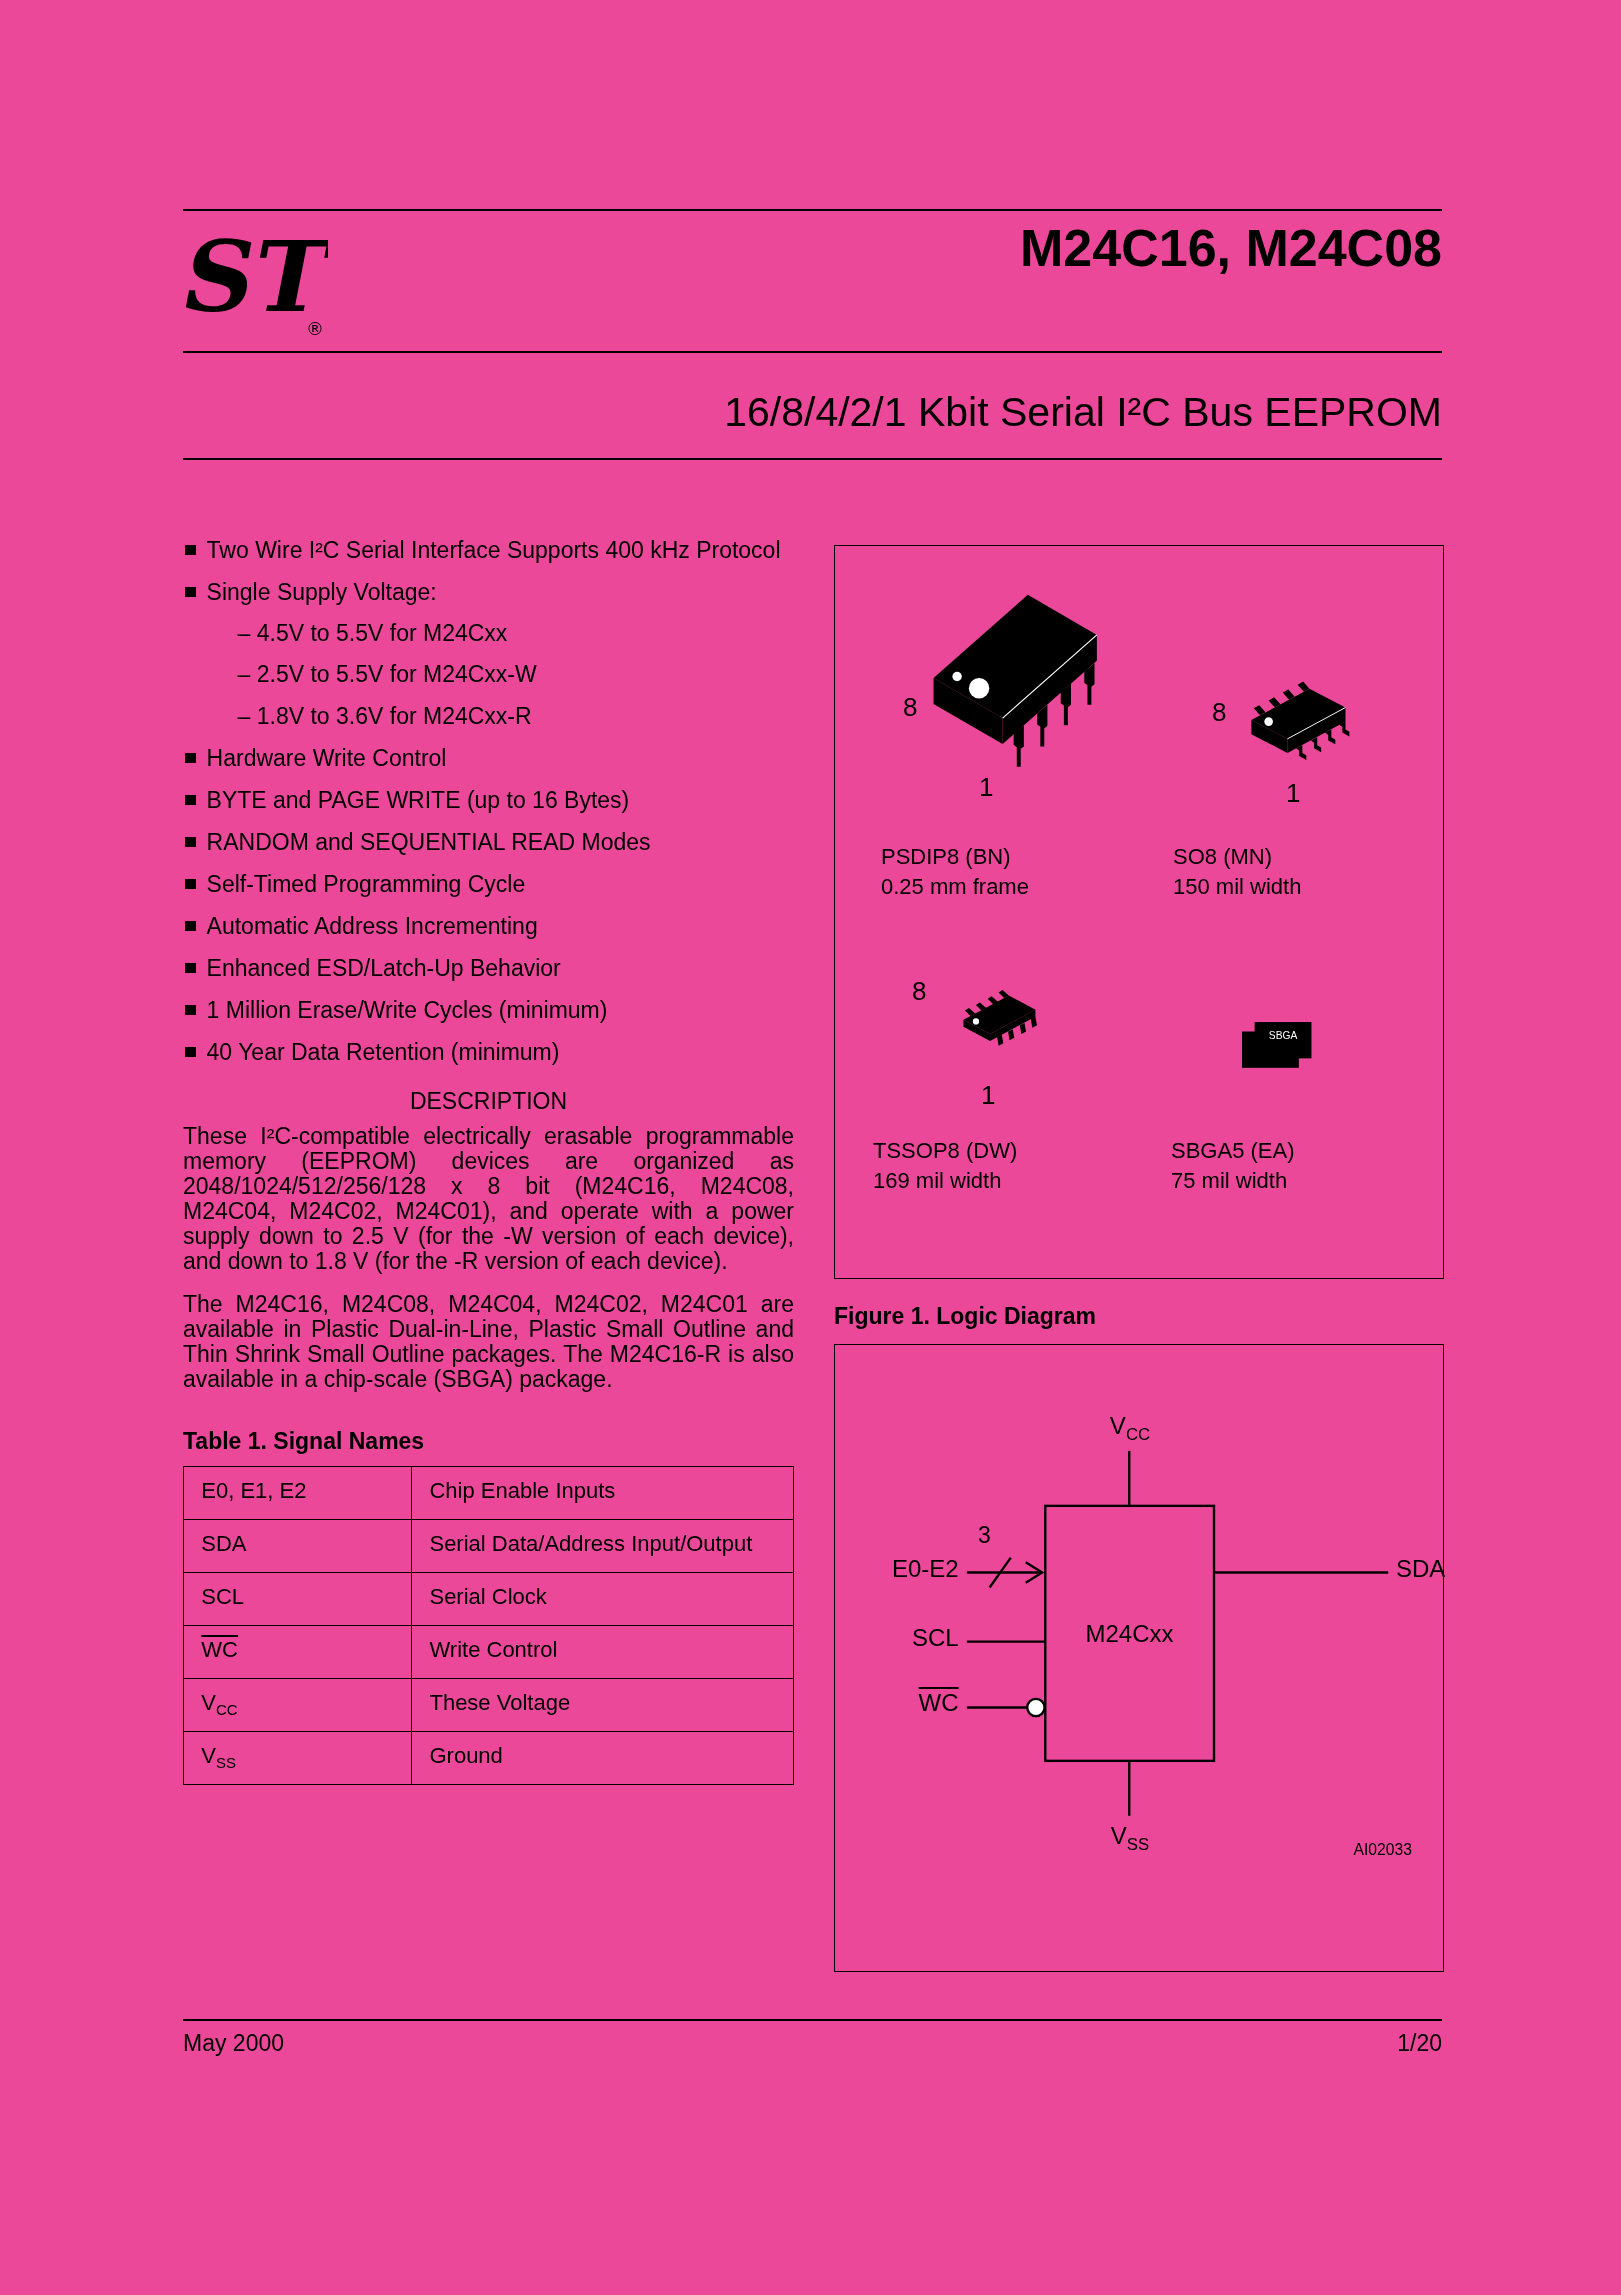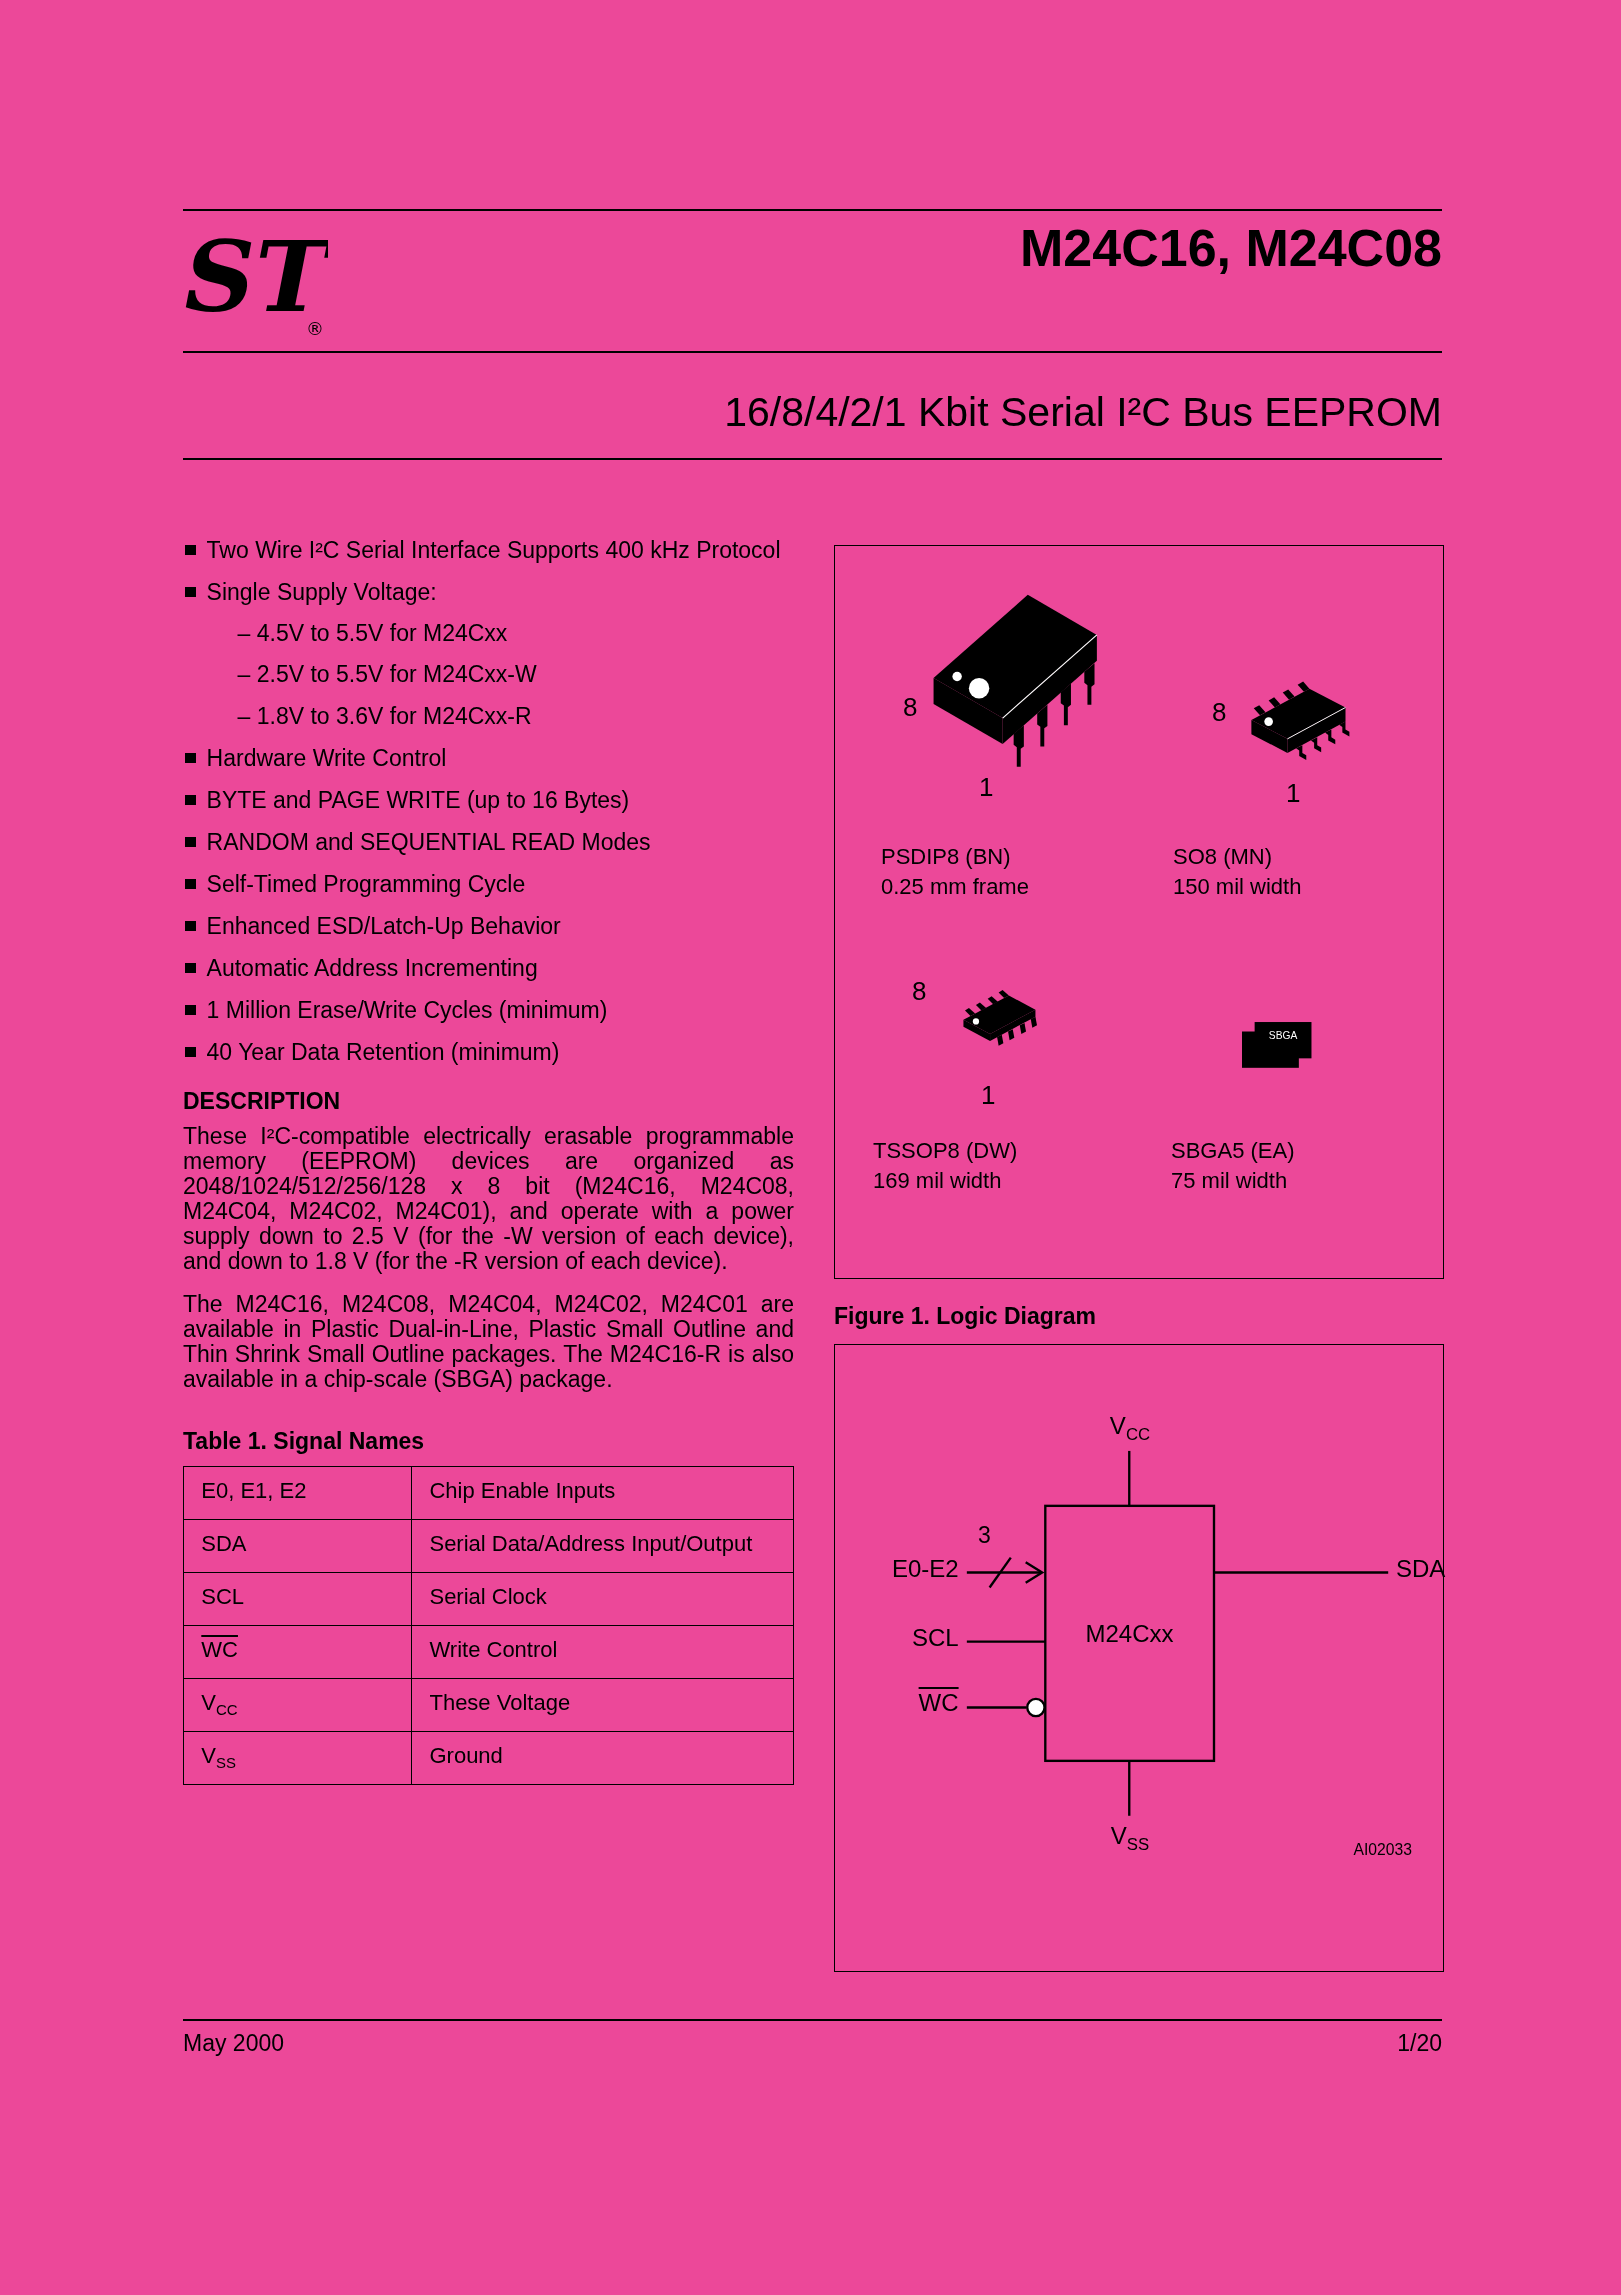--- a/index.html
+++ b/index.html
@@ -21,21 +21,21 @@
   .subtitle { position:absolute; right:180px; top:389px; font-size:41px; }
 
   .left-col { position:absolute; left:183px; top:535px; width:611px; font-size:23px; }
   ul.features { list-style:none; margin:0; padding:0; }
   li.feat { display:flex; margin:0 0 11px 0; line-height:31px; }
   .bullet { flex:0 0 auto; width:10.2px; height:10.2px; background:#000; margin:10.2px 11px 0 2.4px; }
   .ftxt { display:block; }
   .subitems { display:block; margin-left:31px; }
   .subitem { display:block; margin-top:10.2px; }
 
-  .desc-heading { font-size:23px; font-weight:bold; margin:20.4px 0 9.4px 0; }
+  .desc-heading { font-size:23px; font-weight:normal; margin:20.4px 0 9.4px 0;text-align:center; }
   .para { text-align:justify; line-height:25px; margin:0 0 17.3px 0; }
 
   .table-caption { font-size:23px; font-weight:bold; margin:36px 0 0 0; }
   table.signals { border-collapse:collapse; margin-top:11px; }
   table.signals td { border:1.6px solid #000; font-size:22px; padding:11.8px 17.3px; vertical-align:top; }
   td.sig { width:200px; }
   td.dsc { width:357px; }
   sub.sg  { font-size:0.68em; }
   sub.sg2 { font-size:0.7em; }
   .ovl { text-decoration:overline; }
@@ -112,25 +112,25 @@
       <li class="feat">
         <span class="bullet"></span>
         <span class="ftxt">RANDOM and SEQUENTIAL READ Modes</span>
       </li>
       <li class="feat">
         <span class="bullet"></span>
         <span class="ftxt">Self-Timed Programming Cycle</span>
       </li>
       <li class="feat">
         <span class="bullet"></span>
+        <span class="ftxt">Automatic Address Incrementing</span>
+      </li>
+      <li class="feat">
+        <span class="bullet"></span>
         <span class="ftxt">Enhanced ESD/Latch-Up Behavior</span>
-      </li>
-      <li class="feat">
-        <span class="bullet"></span>
-        <span class="ftxt">Automatic Address Incrementing</span>
       </li>
       <li class="feat">
         <span class="bullet"></span>
         <span class="ftxt">1 Million Erase/Write Cycles (minimum)</span>
       </li>
       <li class="feat">
         <span class="bullet"></span>
         <span class="ftxt">40 Year Data Retention (minimum)</span>
       </li>
     </ul>

